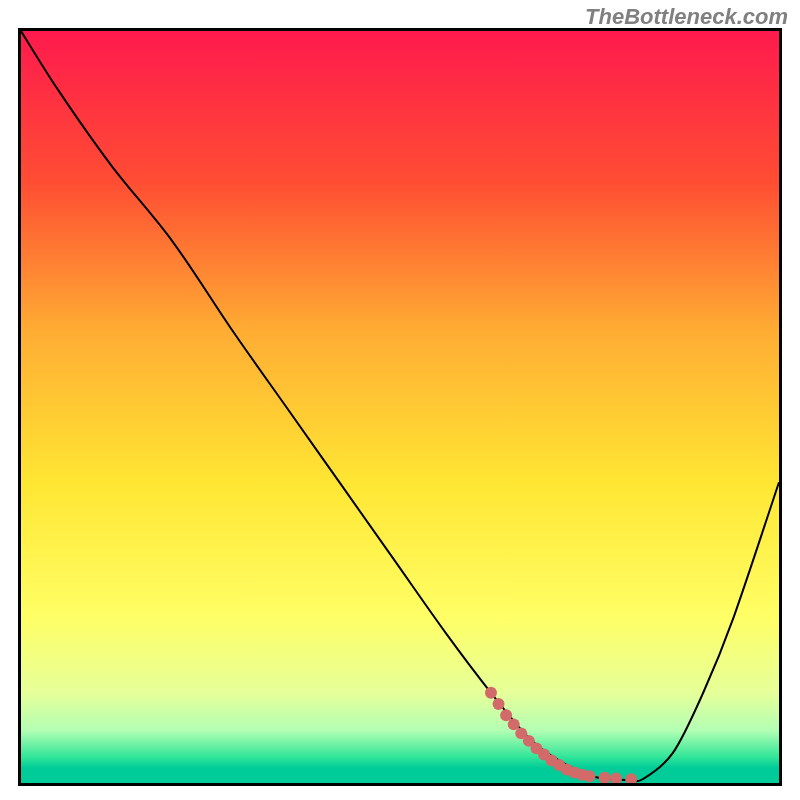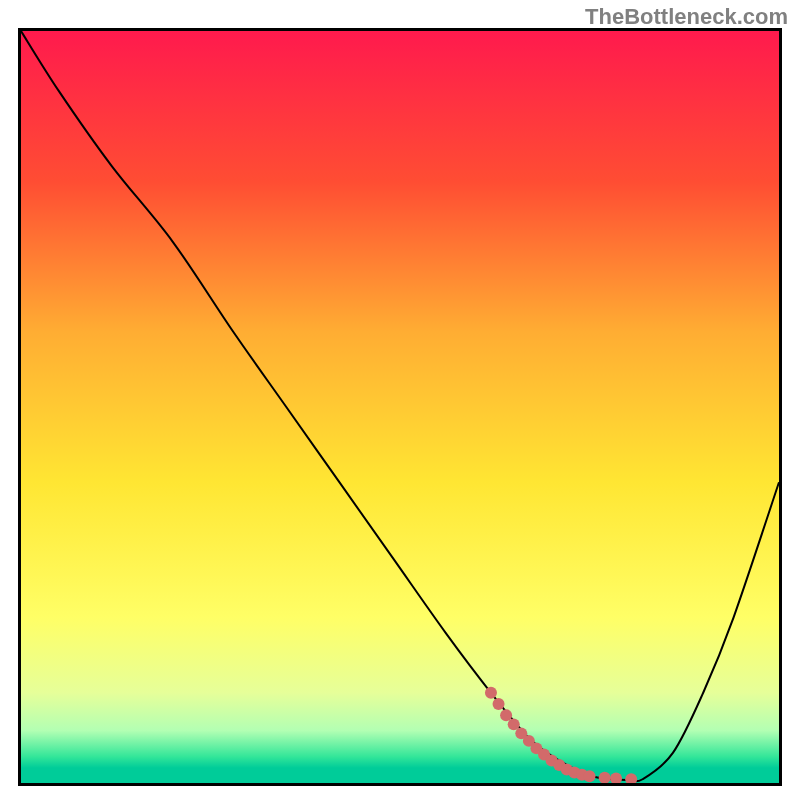--- a/index.html
+++ b/index.html
@@ -8,20 +8,21 @@
     width: 800px;
     height: 800px;
     overflow: hidden;
     font-family: Arial, sans-serif;
   }
   .container {
     position: relative;
     width: 800px;
     height: 800px;
     background: #ffffff;
+    font-style: italic;
   }
   .watermark {
     position: absolute;
     top: 4px;
     right: 12px;
     font-size: 22px;
     font-weight: bold;
     color: #808080;
     z-index: 10;
   }

